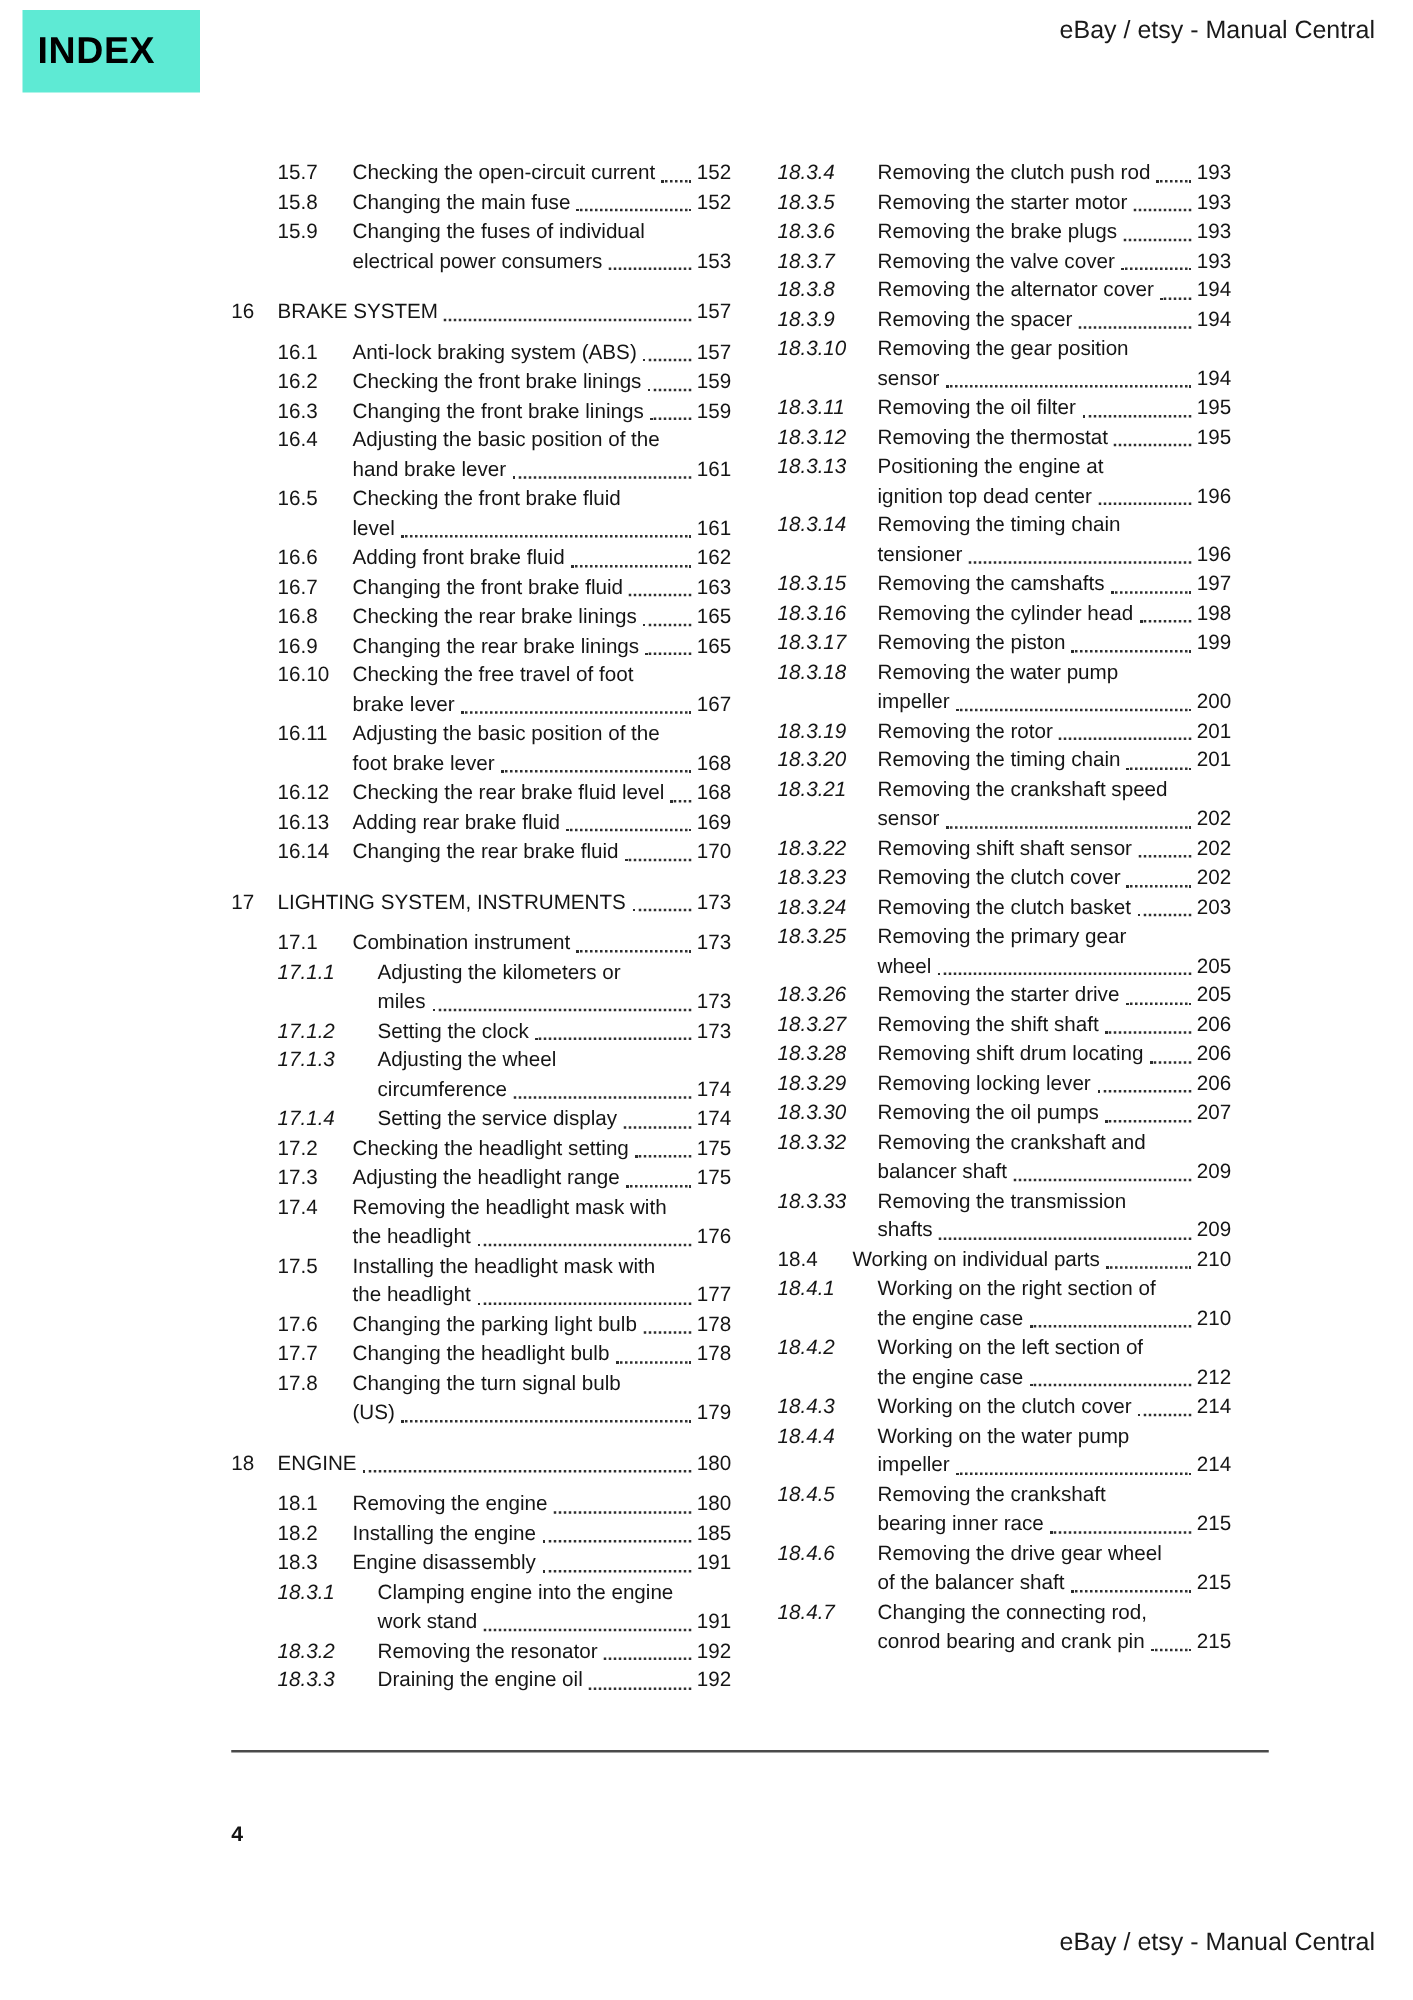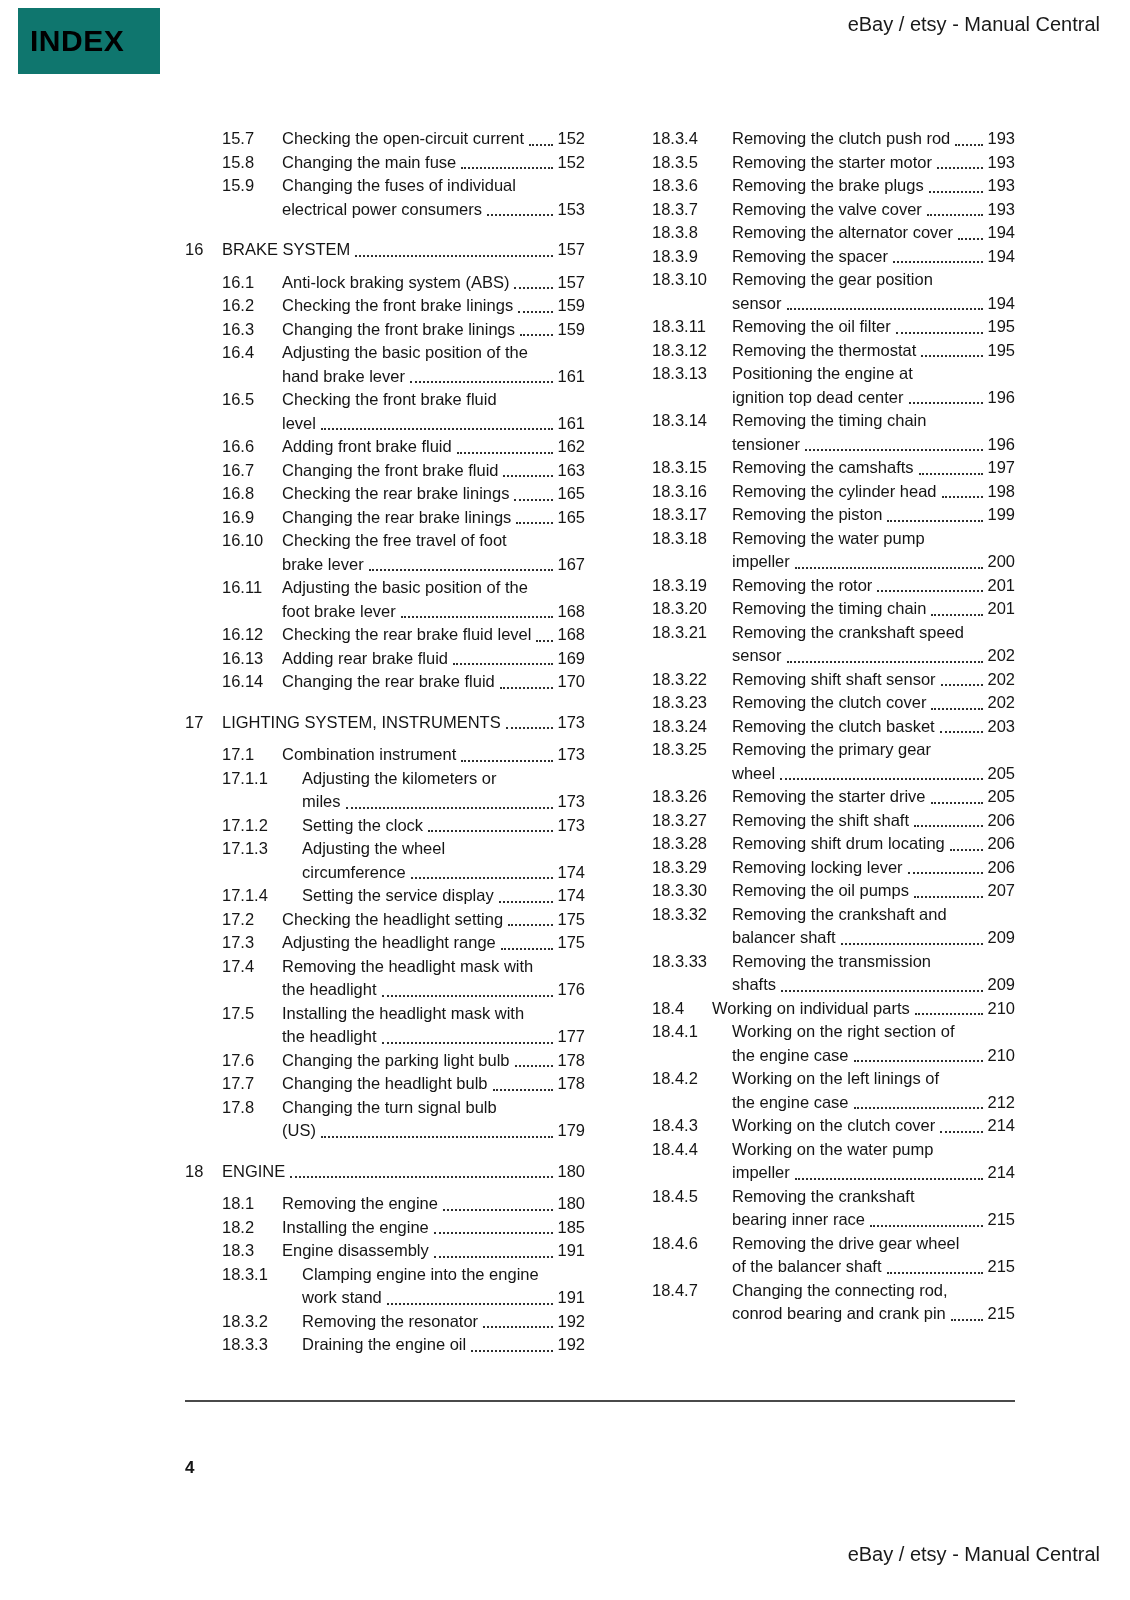--- a/index.html
+++ b/index.html
@@ -3,47 +3,47 @@
 <meta charset="utf-8">
 <style>
   html, body { margin:0; padding:0; }
   body {
     width:1130px; height:1600px; background:#ffffff; position:relative;
     font-family:"Liberation Sans", sans-serif; color:#151515;
     overflow:hidden;
   }
   .index-box {
     position:absolute; left:18px; top:8px; width:142px; height:66px;
-    background:#0f766e; display:flex; align-items:center; padding-left:12px;
+    background:#5eead4; display:flex; align-items:center; padding-left:12px;
     box-sizing:border-box;
   }
   .index-label { font-size:30px; font-weight:bold; color:#000; letter-spacing:0.5px; }
   .header-title, .footer-title {
     position:absolute; left:0; width:1100px; text-align:right;
     font-size:20px; color:#1a1a1a;
   }
   .header-title { top:13px; }
   .footer-title { top:1543px; }
 
   .content {
     position:absolute; left:185px; top:127px; width:830px;
-    display:flex; gap:30px;
+    display:flex; 
   }
   .col { width:400px; flex:0 0 400px; }
 
   .entry { display:flex; font-size:16.5px; line-height:23.5px; }
   .entry .num { flex:0 0 auto; white-space:nowrap; }
   .entry .body { flex:1 1 auto; min-width:0; }
 
   .entry.level0 { margin:17px 0 9px 0; }
   .entry.level0 .num { width:37px; }
   .entry.level1 { margin-left:37px; }
   .entry.level1 .num { width:60px; }
   .entry.level2 { margin-left:37px; }
-  .entry.level2 .num { width:80px; }
+  .entry.level2 .num { width:80px;font-style:italic; }
 
   .line .txt { white-space:nowrap; }
   .line.last { display:flex; }
   .line.last .txt { flex:0 0 auto; }
   .line.last .dots {
     flex:1 1 auto; min-width:12px;
     border-bottom:2px dotted #2f2f2f;
     margin:0 4px 5px 5px;
   }
   .line.last .pg { flex:0 0 auto; white-space:nowrap; }
@@ -776,21 +776,21 @@
           <div class="line last">
             <span class="txt">the engine case</span>
             <span class="dots"></span>
             <span class="pg">210</span>
           </div>
         </div>
       </div>
       <div class="entry level2">
         <span class="num">18.4.2</span>
         <div class="body">
-          <div class="line"><span class="txt">Working on the left linings of</span></div>
+          <div class="line"><span class="txt">Working on the left section of</span></div>
           <div class="line last">
             <span class="txt">the engine case</span>
             <span class="dots"></span>
             <span class="pg">212</span>
           </div>
         </div>
       </div>
       <div class="entry level2">
         <span class="num">18.4.3</span>
         <div class="body">

